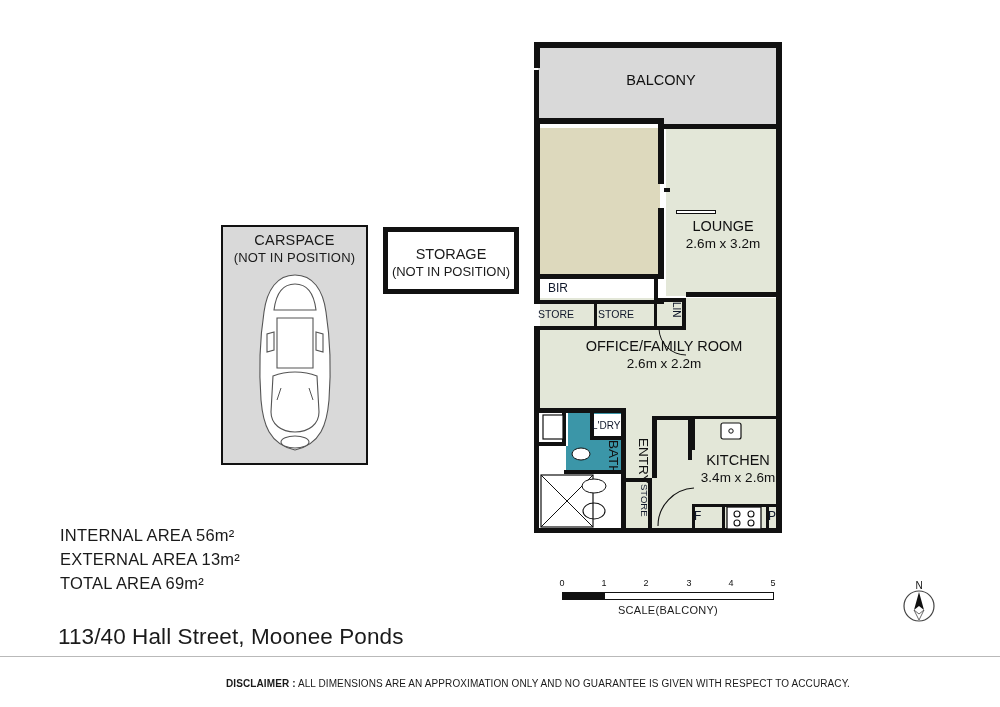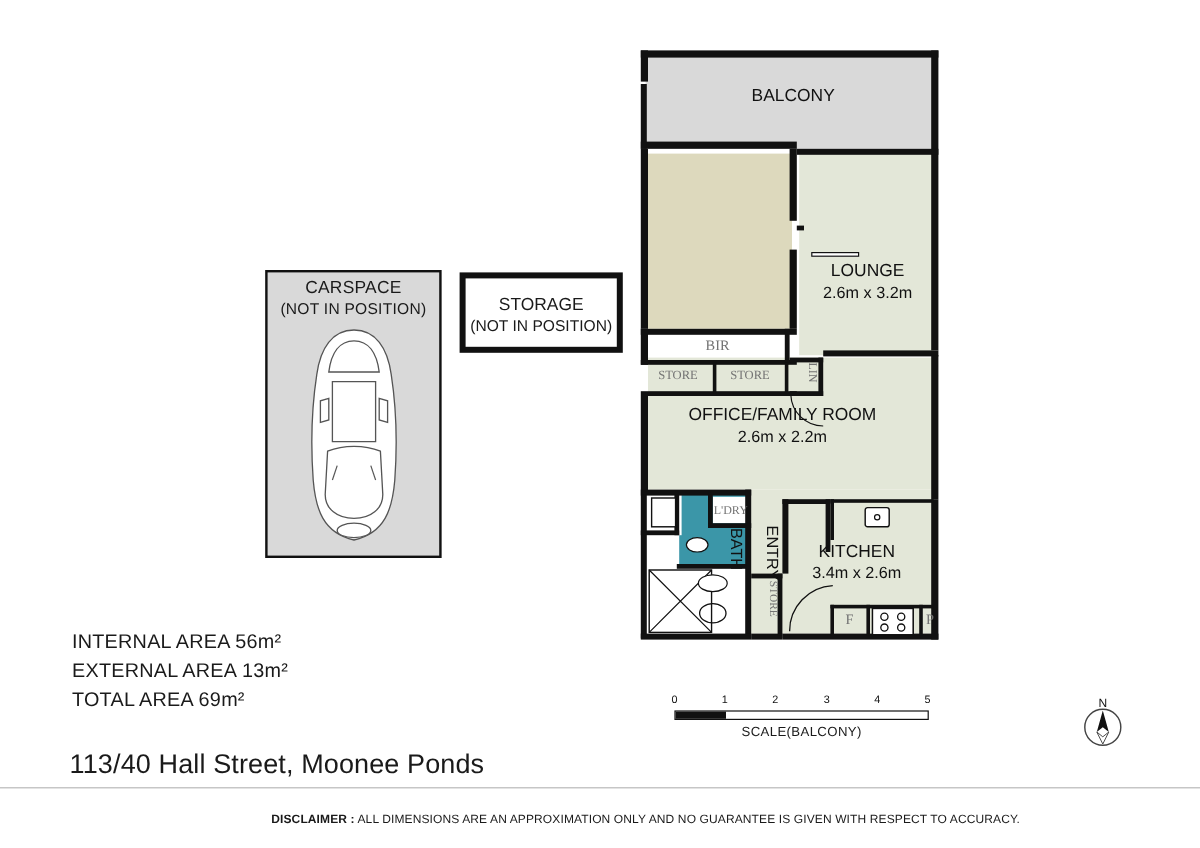--- a/index.html
+++ b/index.html
@@ -110,22 +110,22 @@
   #plan { left: 526px; top: 40px; width: 260px; height: 498px; }
 
   .wall { background: #111111; position: absolute; }
   .room { position: absolute; box-sizing: border-box; }
   .rm-label {
     position: absolute; text-align: center;
     font-size: 14.5px; line-height: 17px; color: #111;
   }
   .rm-dim { font-size: 13.5px; }
   .small-label {
-    position: absolute; text-align: center;
-    font-size: 10.5px; line-height: 12px; color: #737373; font-family: Liberation Serif, serif;
+    position: absolute; 
+    font-size: 10.5px; line-height: 12px; color: #0f172a;
   }
   .vert {
     writing-mode: vertical-rl;
     text-orientation: mixed;
   }
 </style>
 </head>
 <body>
 
 <div class="stage">
@@ -298,26 +298,26 @@
     </svg>
 
     <div class="rm-label" style="left:60px; top:32px; width:150px;">BALCONY</div>
 
 
     <div class="rm-label" style="left:142px; top:178px; width:110px;">
       <div>LOUNGE</div>
       <div class="rm-dim">2.6m x 3.2m</div>
     </div>
 
-    <div class="rm-label" style="left:4px; top:298px; width:244px;">
+    <div class="rm-label" style="left:16px; top:298px; width:244px;">
       <div>OFFICE/FAMILY ROOM</div>
       <div class="rm-dim">2.6m x 2.2m</div>
     </div>
 
-    <div class="rm-label" style="left:136px; top:412px; width:104px;">
+    <div class="rm-label" style="left:160px; top:412px; width:104px;">
       <div>KITCHEN</div>
       <div class="rm-dim">3.4m x 2.6m</div>
     </div>
 
     <div class="rm-label vert" style="left:66px; top:400px; width:30px; font-size:13.5px;">BATH</div>
 
     <div class="rm-label vert" style="left:104px; top:398px; width:22px; font-size:13.5px;">ENTRY</div>
 
     <div class="small-label" style="left:22px; top:242px; width:100px; font-size:12px;">BIR</div>
     <div class="small-label" style="left:12px; top:268px; width:54px;">STORE</div>

